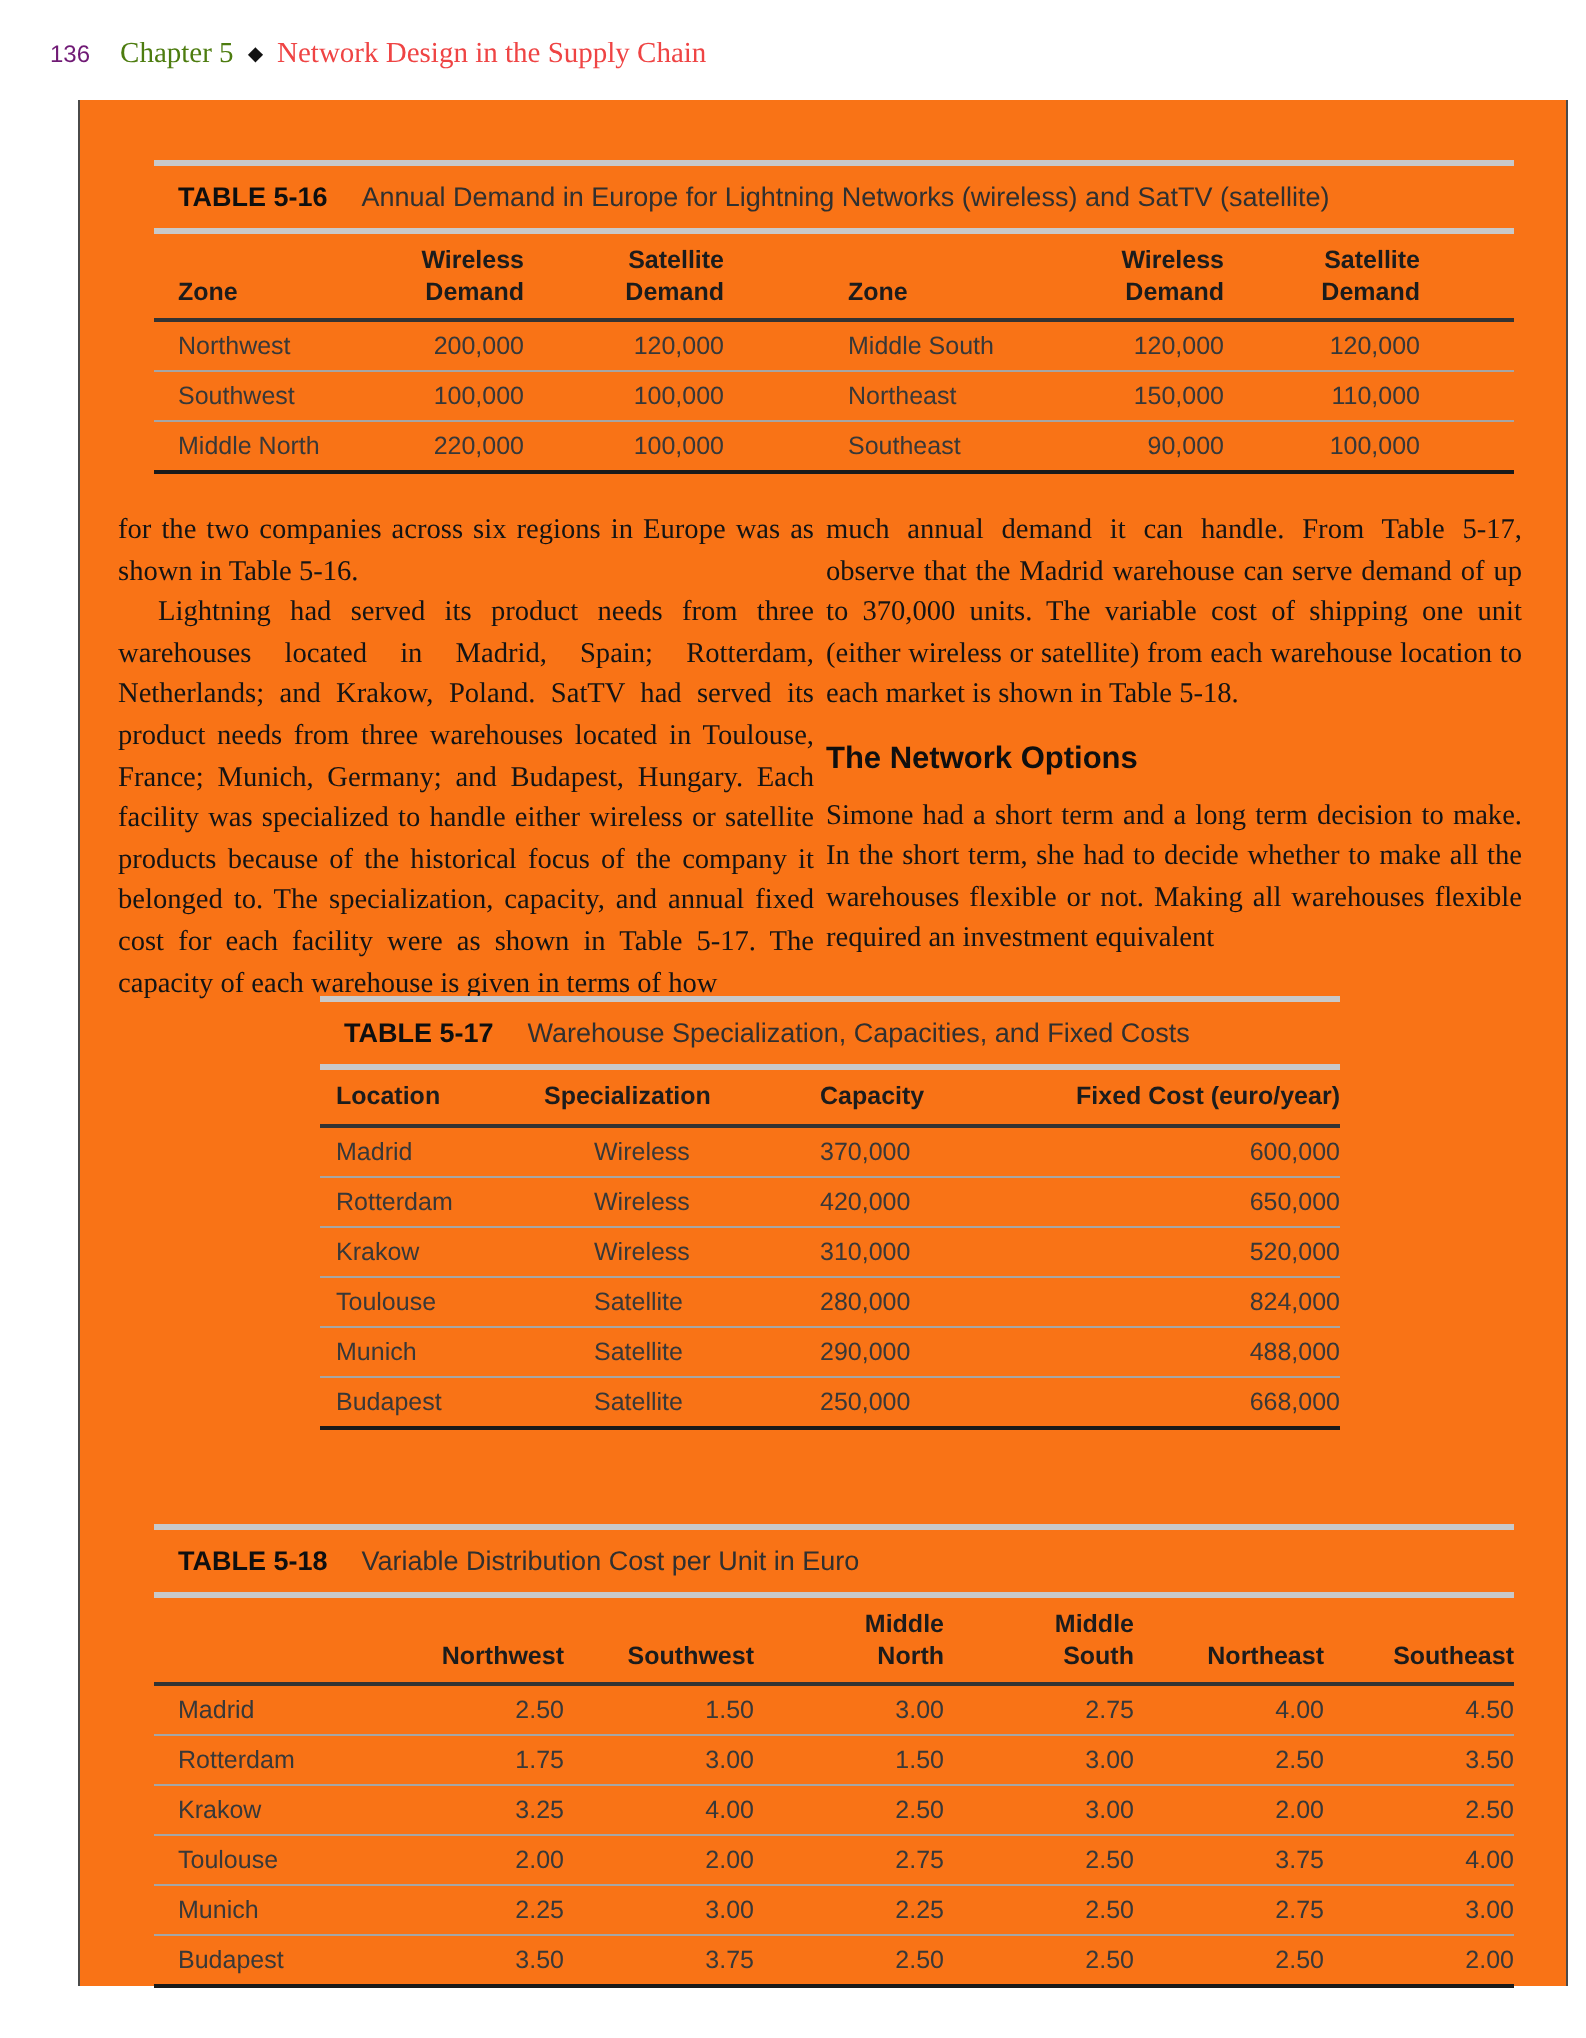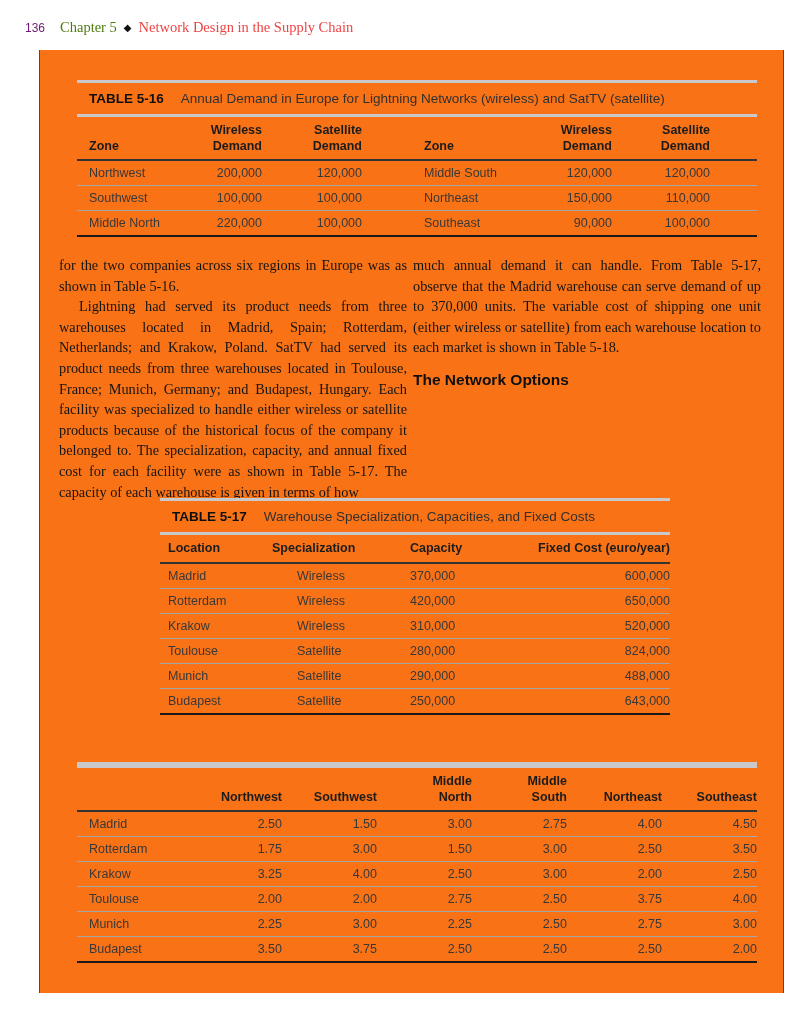--- a/index.html
+++ b/index.html
@@ -137,20 +137,21 @@
   </div>
 
   <div class="bodytext">
     <div class="col">
       <p>for the two companies across six regions in Europe was as shown in Table 5-16.</p>
       <p class="indent">Lightning had served its product needs from three warehouses located in Madrid, Spain; Rotterdam, Netherlands; and Krakow, Poland. SatTV had served its product needs from three warehouses located in Toulouse, France; Munich, Germany; and Budapest, Hungary. Each facility was specialized to handle either wireless or satellite products because of the historical focus of the company it belonged to. The specialization, capacity, and annual fixed cost for each facility were as shown in Table 5-17. The capacity of each warehouse is given in terms of how</p>
     </div>
     <div class="col">
       <p>much annual demand it can handle. From Table 5-17, observe that the Madrid warehouse can serve demand of up to 370,000 units. The variable cost of shipping one unit (either wireless or satellite) from each warehouse location to each market is shown in Table 5-18.</p>
       <div class="section-heading">The Network Options</div>
+      <p>Simone had a short term and a long term decision to make. In the short term, she had to decide whether to make all the warehouses flexible or not. Making all warehouses flexible required an investment equivalent</p>
     </div>
   </div>
 
   <div class="tbl" id="table17">
     <div class="tbl-bar"></div>
     <div class="tbl-titlebox">
       <span class="tbl-label">TABLE 5-17</span><span class="tbl-name">Warehouse Specialization, Capacities, and Fixed Costs</span>
     </div>
     <div class="tbl-bar"></div>
     <table>
@@ -196,28 +197,31 @@
           <tr>
             <td>Munich</td>
             <td>Satellite</td>
             <td>290,000</td>
             <td>488,000</td>
           </tr>
           <tr>
             <td>Budapest</td>
             <td>Satellite</td>
             <td>250,000</td>
-            <td>643,000</td>
+            <td>668,000</td>
           </tr>
         </tbody>
     </table>
   </div>
 
   <div class="tbl" id="table18">
     <div class="tbl-bar"></div>
+    <div class="tbl-titlebox">
+      <span class="tbl-label">TABLE 5-18</span><span class="tbl-name">Variable Distribution Cost per Unit in Euro</span>
+    </div>
     <div class="tbl-bar"></div>
     <table>
       <colgroup>
           <col style="width:110px">
           <col style="width:95px">
           <col style="width:95px">
           <col style="width:95px">
           <col style="width:95px">
           <col style="width:95px">
           <col style="width:95px">

